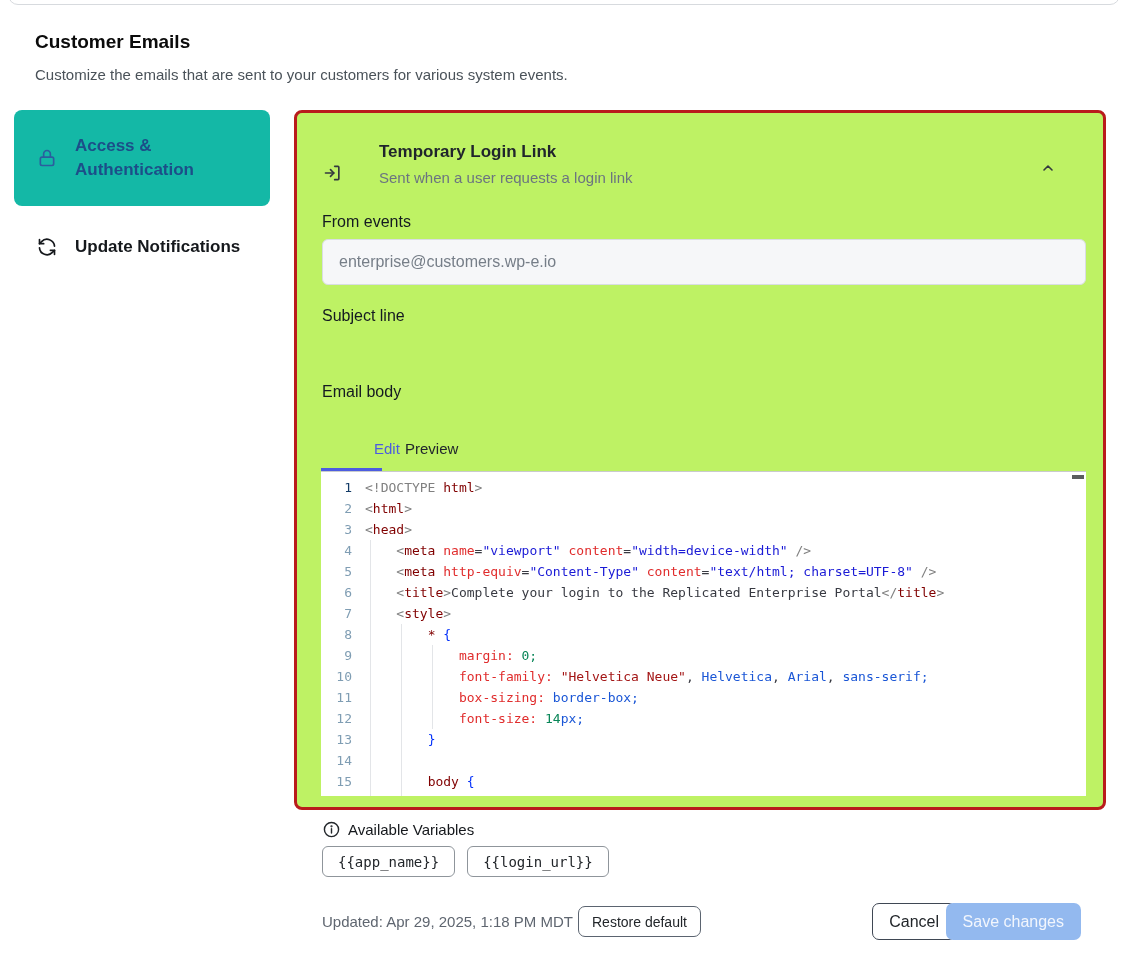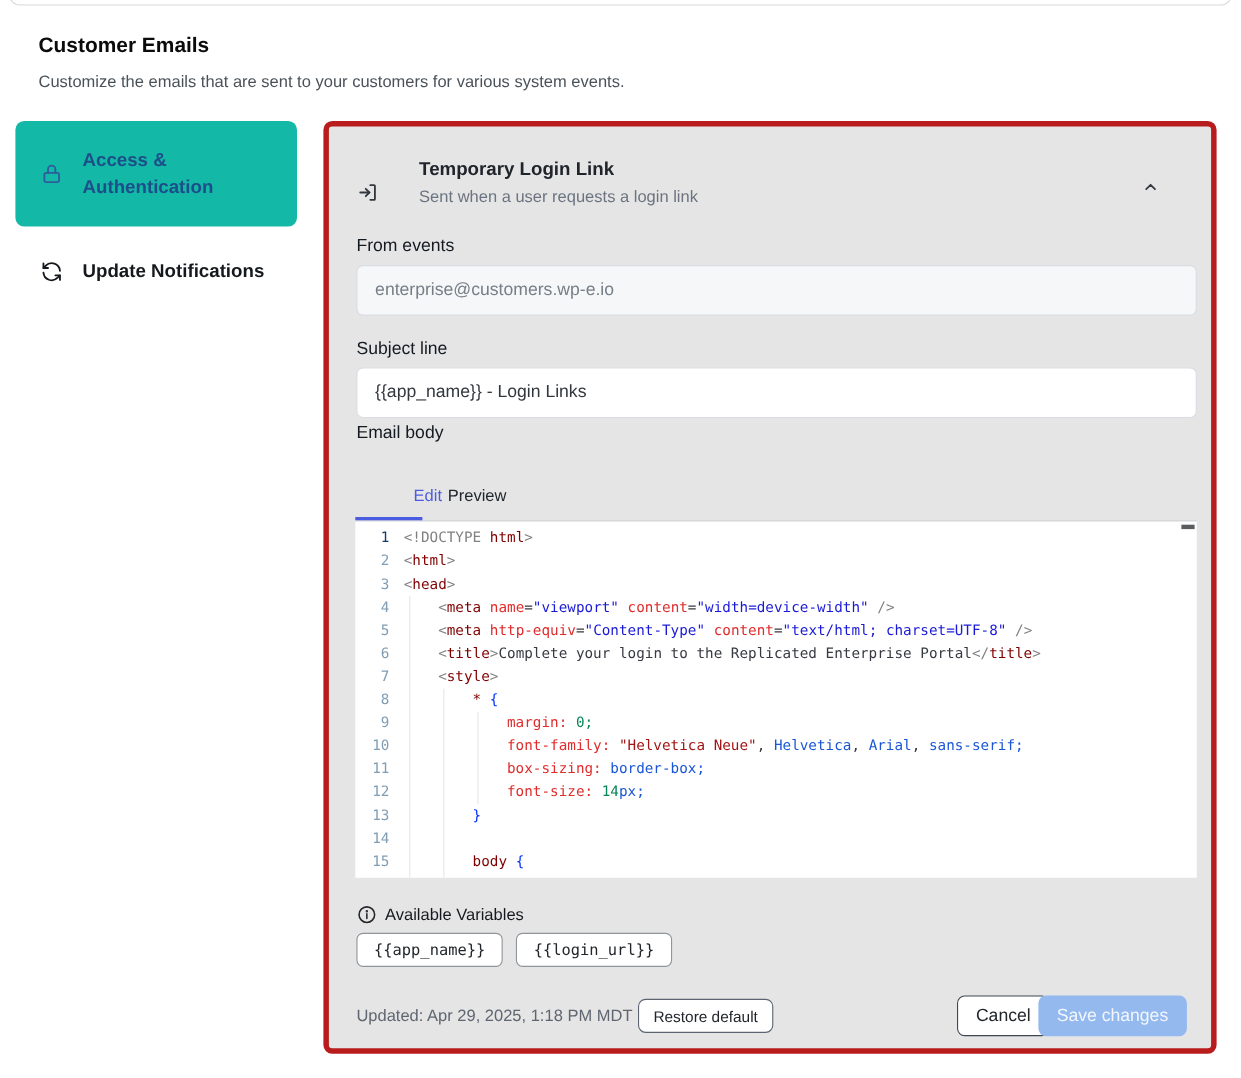--- a/index.html
+++ b/index.html
@@ -17,22 +17,22 @@
   .sidebar { position:absolute; left:14px; top:110px; width:256px; }
   .side-item { display:flex; align-items:center; border-radius:8px; padding:0 10px 0 22px; cursor:pointer; }
   .side-item.active { background:#14b8a6; height:96px; margin-bottom:15px; }
   .side-item.plain  { height:52px; }
   .side-item .icn { width:22px; height:22px; flex:0 0 22px; margin-right:17px; display:flex; align-items:center; justify-content:center; }
   .side-label { font-size:17px; font-weight:600; line-height:24px; }
   .side-item.active .side-label { color:#1c4e89; }
   .side-item.plain  .side-label { color:#15181c; }
 
   
-  .panel { position:absolute; left:294px; top:110px; width:812px; height:848px;
-    background:#e5e5e5; border:5px solid #b91c1c; border-radius:8px; }
+  .panel { position:absolute; left:294px; top:110px; width:812px; height:700px;
+    background:#bef264; border:3px solid #b91c1c; border-radius:8px; }
 
   .panel-head { position:absolute; left:25px; top:28px; right:25px; height:52px; }
   .panel-head .login-icn { position:absolute; left:1px; top:22px; }
   .panel-title { position:absolute; left:57px; top:1px; font-size:17px; font-weight:700; color:#20252c; }
   .panel-sub { position:absolute; left:57px; top:28px; font-size:15px; color:#6b7480; }
   .collapse { position:absolute; right:18px; top:15px; width:24px; height:24px; display:flex; align-items:center; justify-content:center; cursor:pointer; }
 
   .field-label { position:absolute; left:25px; font-size:16px; font-weight:500; color:#141a21; }
   .txt-input { position:absolute; left:25px; width:764px; height:46px; border:1px solid #d9dde3; border-radius:6px;
     font-size:16px; padding:16px 16px; font-family:"Liberation Sans", sans-serif; outline:none; }
@@ -135,21 +135,20 @@
       <svg width="16" height="16" viewBox="0 0 24 24" fill="none" stroke="#33383f" stroke-width="2.4" stroke-linecap="round" stroke-linejoin="round">
           <polyline points="6 15 12 9 18 15"></polyline>
         </svg>
     </div>
   </div>
 
   <label class="field-label" style="top:100px;">From events</label>
   <input class="txt-input muted" style="top: 126px;" type="text" value="enterprise@customers.wp-e.io">
 
   <label class="field-label" style="top:194px;">Subject line</label>
-  <input class="txt-input normal" style="top: 219px;" type="text" value="{{app_name}} - Login Links">
 
   <label class="field-label" style="top:270px;">Email body</label>
 
   <div class="tab active" style="left:42px; top:327px;">Edit</div>
   <div class="tab idle" style="left:108px; top:327px;">Preview</div>
   <div class="tab-underline"></div>
 
   <div class="editor">
     <div class="guide" style="left:49px; top:68px; height:257px;"></div>
     <div class="guide" style="left:80px; top:152px; height:173px;"></div>

